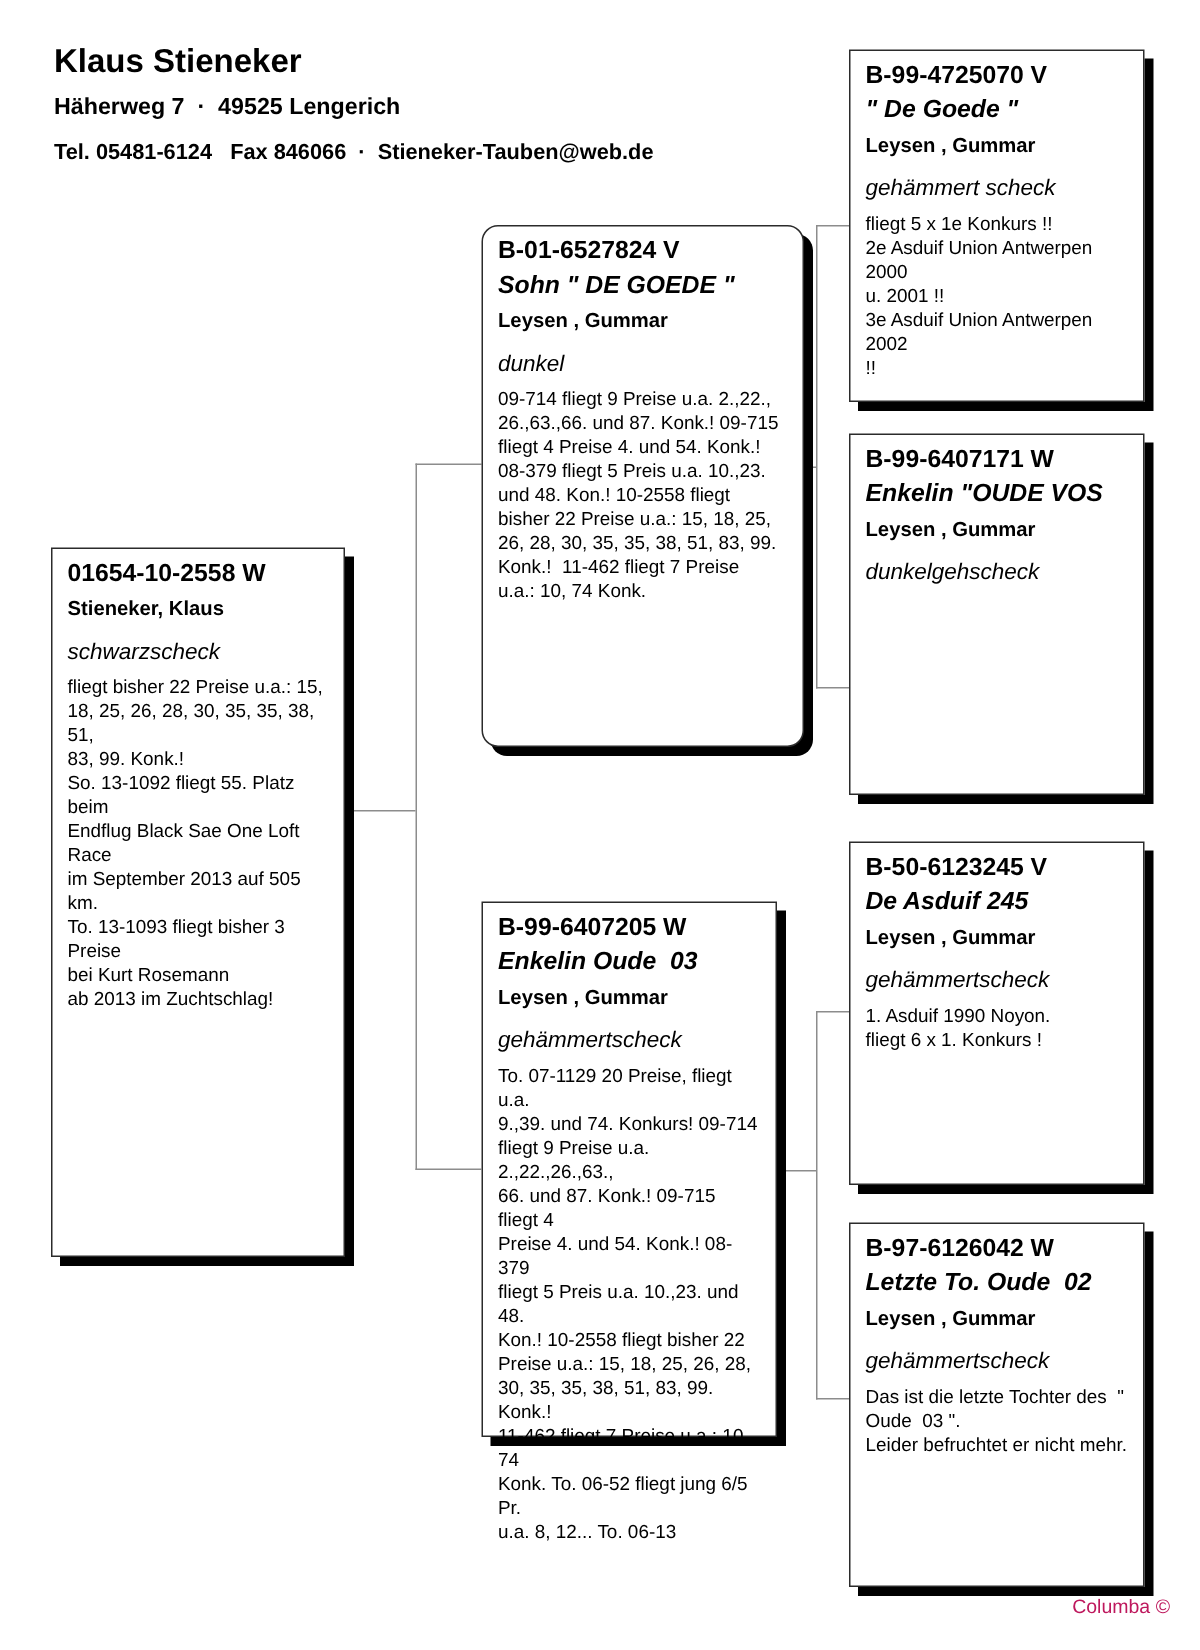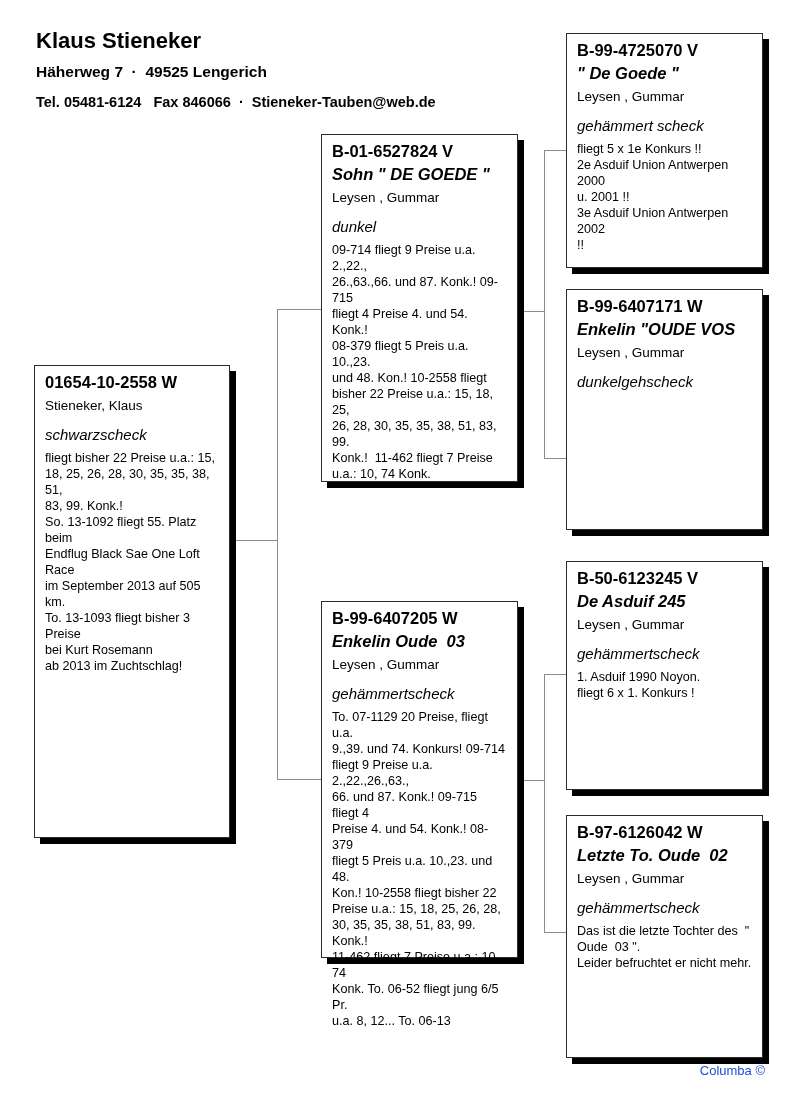--- a/index.html
+++ b/index.html
@@ -33,26 +33,26 @@
     box-sizing: border-box;
     background: #ffffff;
     border: 1px solid #2b2b2b;
     box-shadow: 6px 6px 0 0 #000000;
     padding: 6px 10px 6px 10px;
     z-index: 2;
   }
   .pbox .ring    { font-size: 16.5px; font-weight: bold; line-height: 21px; white-space: pre-wrap; }
   .pbox .pname   { font-size: 16.5px; font-weight: bold; font-style: italic; line-height: 21px; margin-top: 2px; white-space: pre-wrap; }
   .pbox .pname .suffix { font-size: 10px; font-style: normal; font-weight: normal; }
-  .pbox .breeder { font-size: 13.5px; font-weight: normal; line-height: 17px; margin-top: 4px; white-space: pre-wrap; }
+  .pbox .breeder { font-size: 13.5px; font-weight: bold; line-height: 17px; margin-top: 4px; white-space: pre-wrap; }
   .pbox .pcolor  { font-size: 15px; font-style: italic; line-height: 19px; margin-top: 11px; white-space: pre-wrap; }
   .pbox .notes   { font-size: 12.6px; line-height: 16px; margin-top: 6px; white-space: pre-wrap; }
 
   .box-subject { left: 34px;  top: 365px; width: 196px; height: 473px; }
-  .box-sire    { left: 321px; top: 134px; width: 197px; height: 348px; }
+  .box-sire    { left: 321px; top: 150px; width: 215px; height: 348px; border-radius: 11px; }
   .box-dam     { left: 321px; top: 601px; width: 197px; height: 357px; }
   .box-r1      { left: 566px; top: 33px;  width: 197px; height: 235px; }
   .box-r2      { left: 566px; top: 289px; width: 197px; height: 241px; }
   .box-r3      { left: 566px; top: 561px; width: 197px; height: 229px; }
   .box-r4      { left: 566px; top: 815px; width: 197px; height: 243px; }
 
   
   .conn { position: absolute; background: #8c8c8c; z-index: 1; }
   .c-l-stem { left: 230px; top: 540px; width: 47px; height: 1px; }
   .c-l-vert { left: 277px; top: 309px; width: 1px;  height: 471px; }
@@ -64,22 +64,22 @@
   .c-s-top  { left: 544px; top: 150px; width: 22px; height: 1px; }
   .c-s-bot  { left: 544px; top: 458px; width: 22px; height: 1px; }
 
   .c-d-stem { left: 518px; top: 780px; width: 26px; height: 1px; }
   .c-d-vert { left: 544px; top: 674px; width: 1px;  height: 259px; }
   .c-d-top  { left: 544px; top: 674px; width: 22px; height: 1px; }
   .c-d-bot  { left: 544px; top: 932px; width: 22px; height: 1px; }
 
   
   .credit {
-    position: absolute; right: 35px; top: 1063px;
-    font-size: 13px; color: #1d4ed8;
+    position: absolute; right: 20px; top: 1063px;
+    font-size: 13px; color: #be185d;
   }
 </style>
 </head>
 <body>
 
 <div class="page">
 
   <div class="hdr-name">Klaus Stieneker</div>
   <div class="hdr-address">Häherweg 7  ·  49525 Lengerich</div>
   <div class="hdr-contact">Tel. 05481-6124   Fax 846066  ·  Stieneker-Tauben@web.de</div>

